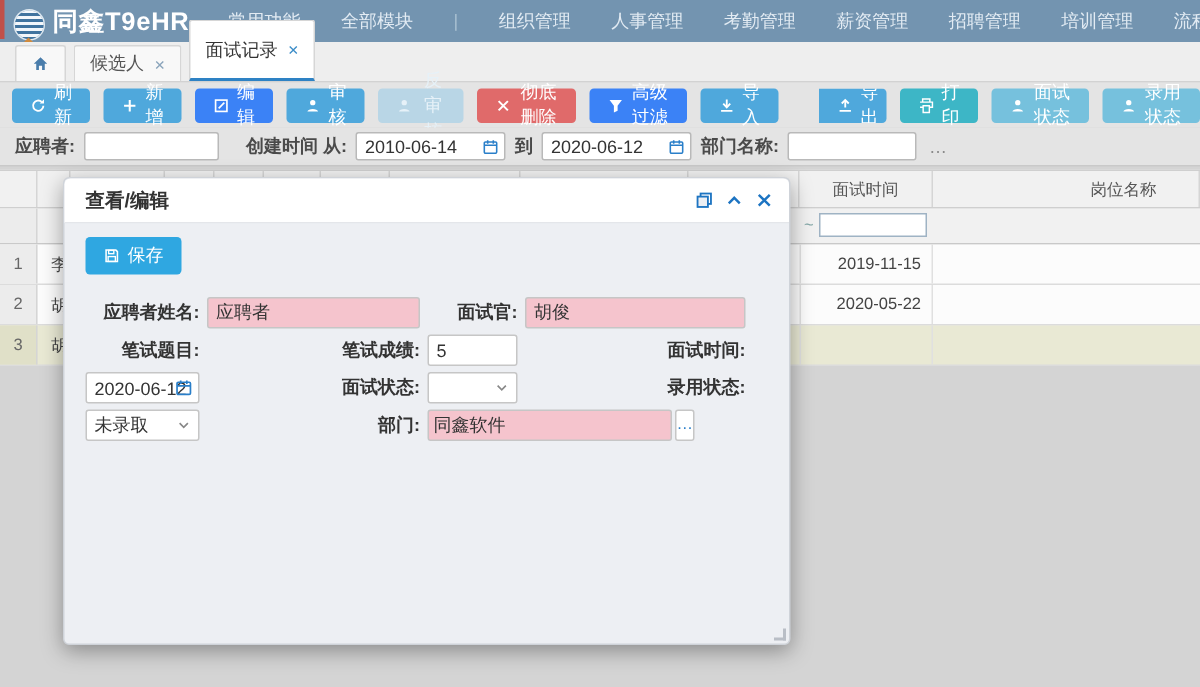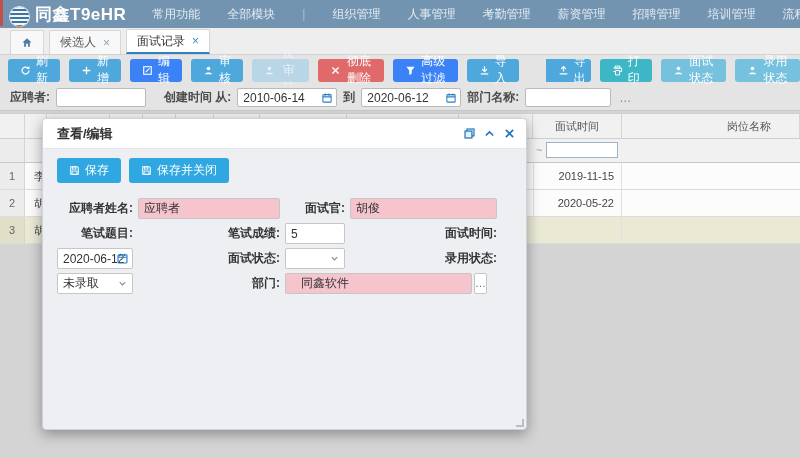--- a/index.html
+++ b/index.html
@@ -17,21 +17,21 @@
   .logo-text { color:#fff; font-size:17px; font-weight:bold; letter-spacing:.5px; }
   .menu { display:flex; align-items:center; margin-left:26px; gap:27px; font-size:12px; color:#e2ebf3; }
   .menu .sep { color:#a9c0d2; }
   .menu-item { cursor:pointer; }
 
   
   .tabbar { position:absolute; left:0; top:28px; width:800px; height:27px; background:#eeeeee; border-bottom:1px solid #d2d2d2; display:flex; align-items:flex-end; padding-left:10px; gap:5px; }
   .tab { height:24px; background:#f8f8f8; border:1px solid #d6d6d6; border-bottom:none; border-radius:2px 2px 0 0; display:flex; align-items:center; gap:7px; padding:0 10px; font-size:12px; color:#555; }
   .tab.home { width:34px; justify-content:center; color:#4a7dab; }
   .tab .x { color:#8aa4bb; font-size:12px; cursor:pointer; }
-  .tab.active { background:#ffffff; border-bottom:2px solid #2e82c4; height:25px; color:#333; }
+  .tab.active { background:#ffffff; border-bottom:2px solid #2e82c4; height:41px; color:#333; }
   .tab.active .x { color:#3c8dc8; }
 
   
   .toolbar { position:absolute; left:0; top:55px; width:800px; height:30px; background:#e4e4e4; display:flex; align-items:center; padding-left:8px; gap:9px; }
   .tb { display:inline-flex; align-items:center; gap:5px; height:23px; padding:0 12px; border:none; border-radius:3px; font-size:12px; color:#fff; font-family:inherit; cursor:pointer; }
   .tb svg { flex:0 0 auto; }
   .b-blue { background:#4fa8dc; }
   .b-green { background:#3b82f6; }
   .b-red { background:#e06a6a; }
   .b-teal { background:#3db6c6; }
@@ -82,21 +82,21 @@
   .m-btn { display:inline-flex; align-items:center; gap:5px; height:25px; padding:0 12px; background:#2fa7e1; color:#fff; border:none; border-radius:3px; font-size:12px; font-family:inherit; cursor:pointer; }
   .form { display:grid; grid-template-columns:76px 142px 60px 147px; column-gap:5px; row-gap:4px; align-items:center; margin:15px 0 0 14px; font-size:12px; }
   .fl { font-weight:bold; color:#333; text-align:right; white-space:nowrap; }
   .fi { position:relative; height:21px; }
   .fi input { width:100%; height:21px; border:1px solid #c6c6c6; border-radius:2px; background:#fff; padding:0 5px; font-size:12px; font-family:inherit; color:#333; }
   .fi input.pink { background:#f5c4cd; }
   .fi .calico { position:absolute; right:4px; top:4px; color:#2a7fc9; cursor:pointer; }
   .selbox { position:relative; height:21px; border:1px solid #c6c6c6; border-radius:2px; background:#fff; display:flex; align-items:center; padding:0 18px 0 5px; color:#333; cursor:pointer; }
   .selbox svg { position:absolute; right:4px; color:#888; }
   .deptwrap { display:flex; height:21px; gap:2px; }
-  .deptwrap input { flex:1; height:21px; border:1px solid #c6c6c6; border-radius:2px; background:#f5c4cd; padding:0 15px; font-size:12px; font-family:inherit; color:#333; }
+  .deptwrap input { flex:1; height:21px; border:1px solid #c6c6c6; border-radius:2px; background:#f5c4cd; padding:0 3px; font-size:12px; font-family:inherit; color:#333; }
   .deptmore { width:16px; height:21px; border:1px solid #c6c6c6; border-radius:2px; background:#fff; color:#2a7fc9; font-size:11px; line-height:18px; text-align:center; cursor:pointer; }
   .resize-h { position:absolute; right:2px; bottom:2px; width:8px; height:8px; border-right:2px solid #b9bec6; border-bottom:2px solid #b9bec6; }
 </style>
 </head>
 <body>
 
 <div class="app">
 
   <header class="topbar">
     <div class="edge-accent"></div>
@@ -318,28 +318,20 @@
     </div>
     <div class="m-btnrow">
       <button class="m-btn">
         <svg width="11" height="11" viewBox="0 0 16 16">
             <path d="M2.5 2.5h9.5L13.5 4v9.5H2.5z" fill="none" stroke="currentColor" stroke-width="1.5"></path>
             <rect x="5" y="2.8" width="5" height="3.2" fill="none" stroke="currentColor" stroke-width="1.3"></rect>
             <rect x="4.5" y="8.8" width="7" height="4.7" fill="none" stroke="currentColor" stroke-width="1.3"></rect>
           </svg>
         <span>保存</span>
         </button>
-      <button class="m-btn">
-        <svg width="11" height="11" viewBox="0 0 16 16">
-            <path d="M2.5 2.5h9.5L13.5 4v9.5H2.5z" fill="none" stroke="currentColor" stroke-width="1.5"></path>
-            <rect x="5" y="2.8" width="5" height="3.2" fill="none" stroke="currentColor" stroke-width="1.3"></rect>
-            <rect x="4.5" y="8.8" width="7" height="4.7" fill="none" stroke="currentColor" stroke-width="1.3"></rect>
-          </svg>
-        <span>保存并关闭</span>
-        </button>
     </div>
     <div class="form">
       <span class="fl">应聘者姓名:</span>
       <span class="fi"><input class="pink" readonly="" value="应聘者" style=""></span>
       <span class="fl">面试官:</span>
       <span class="fi"><input class="pink" readonly="" value="胡俊" style=""></span>
 
       <span class="fl">笔试题目:</span>
       <span class="fl">笔试成绩:</span>
       <span class="fi"><input value="5" style=""></span>

